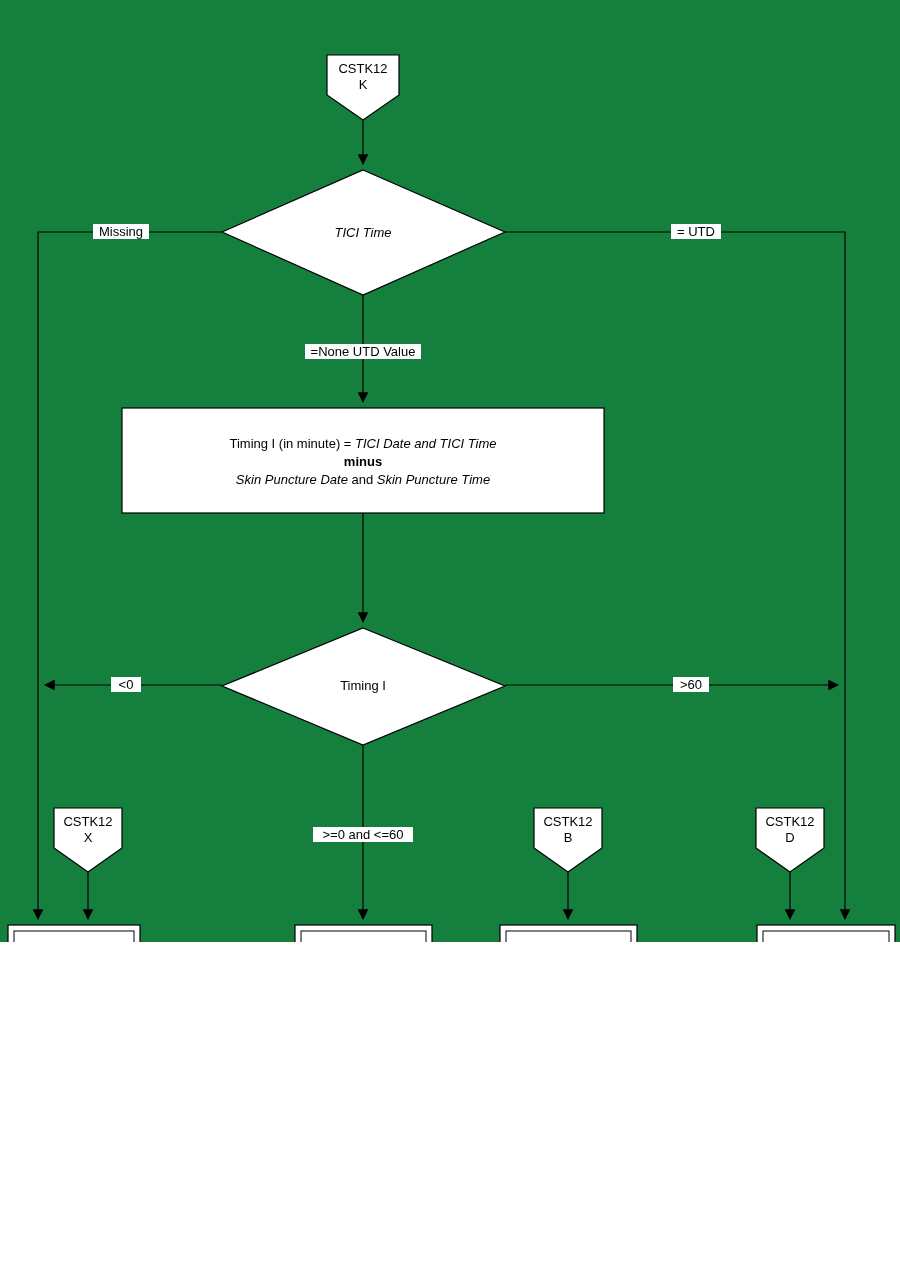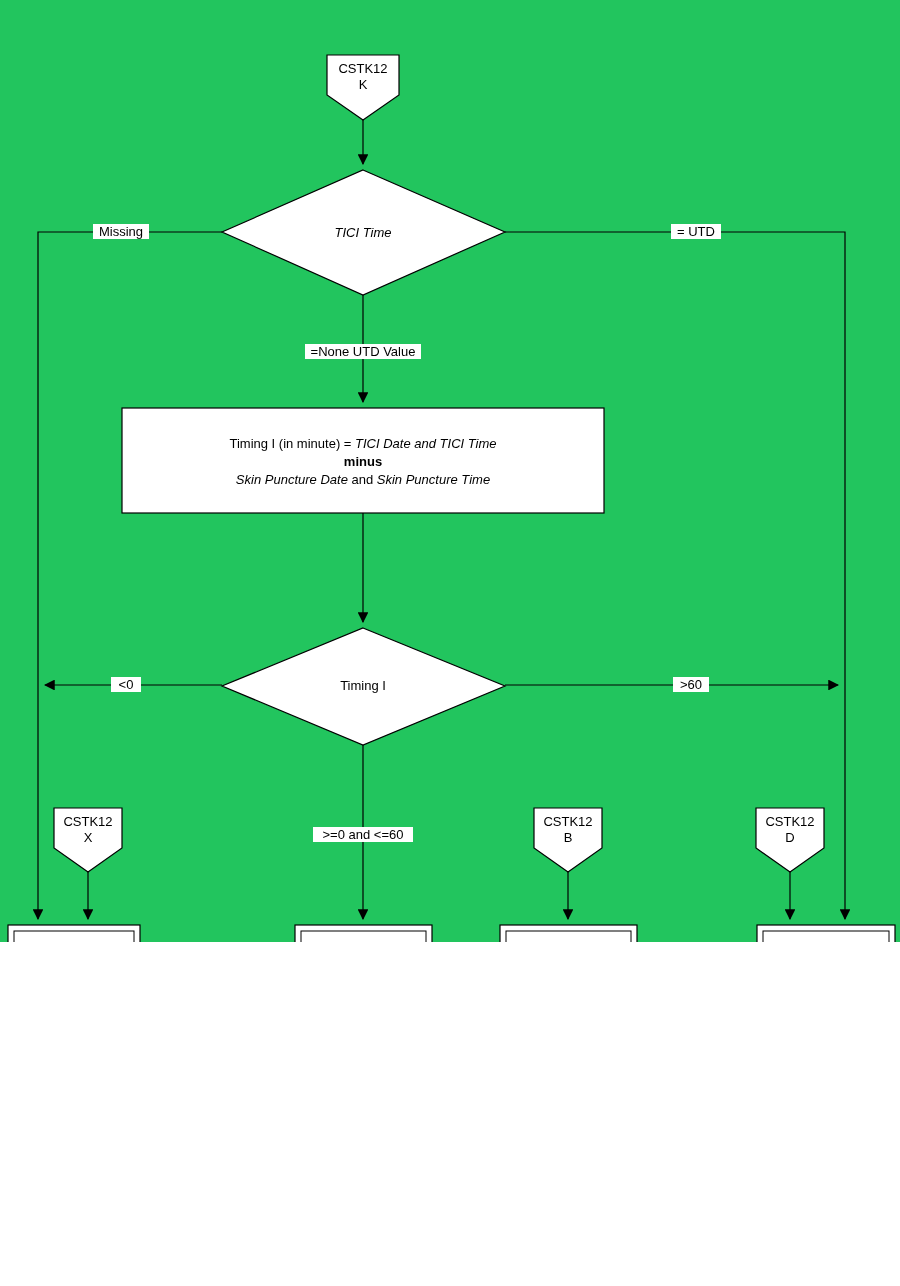--- a/index.html
+++ b/index.html
@@ -4,21 +4,21 @@
 <style>
   html, body {
     margin: 0;
     padding: 0;
     background: #ffffff;
   }
   .page {
     position: relative;
     width: 900px;
     height: 942px;
-    background: #22c55e;
+    background: #15803d;
     overflow: hidden;
   }
   svg text {
     font-family: "Liberation Sans", sans-serif;
     font-size: 13px;
     fill: #000000;
   }
   .shape {
     fill: #ffffff;
     stroke: #000000;

